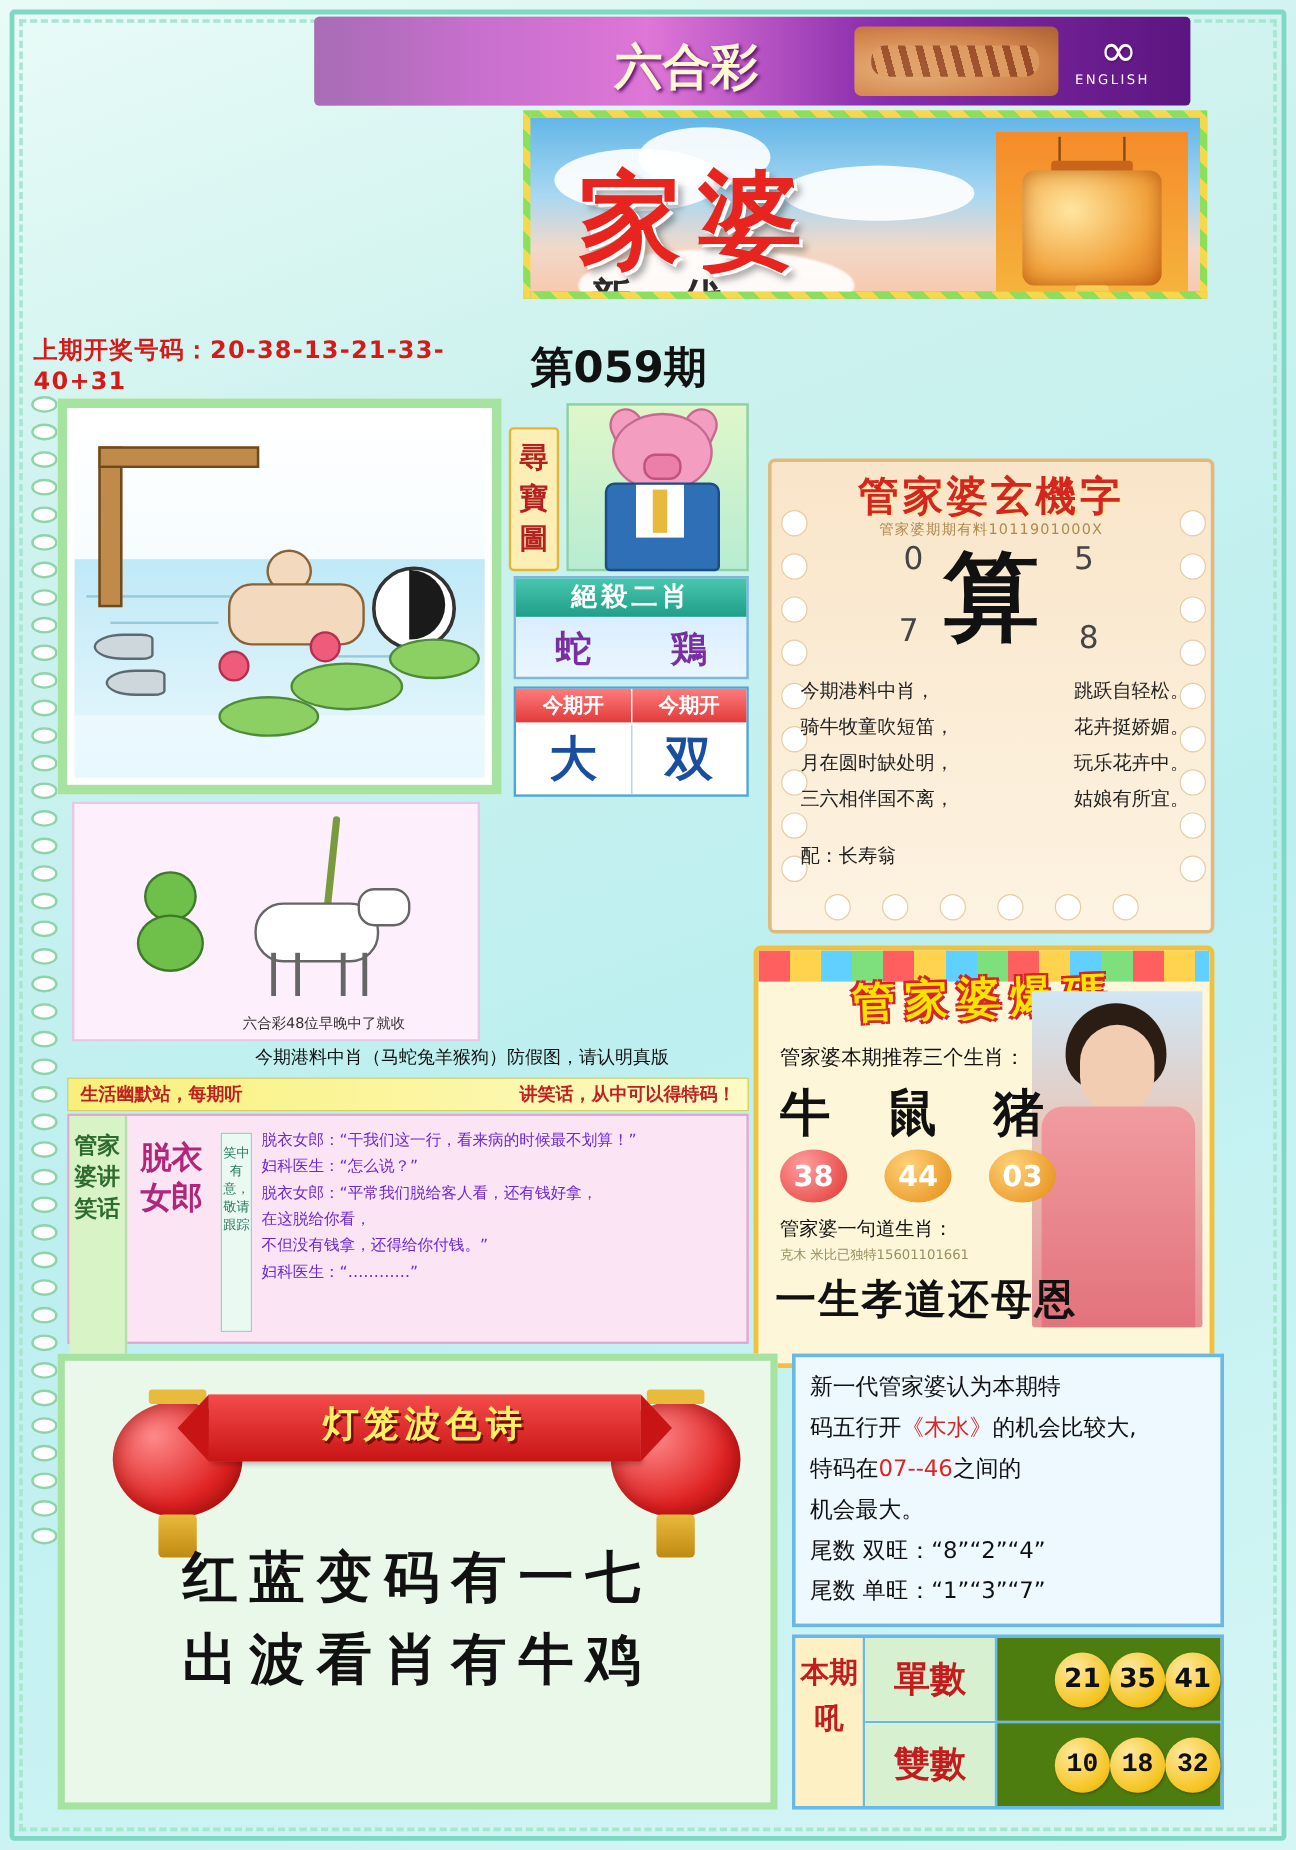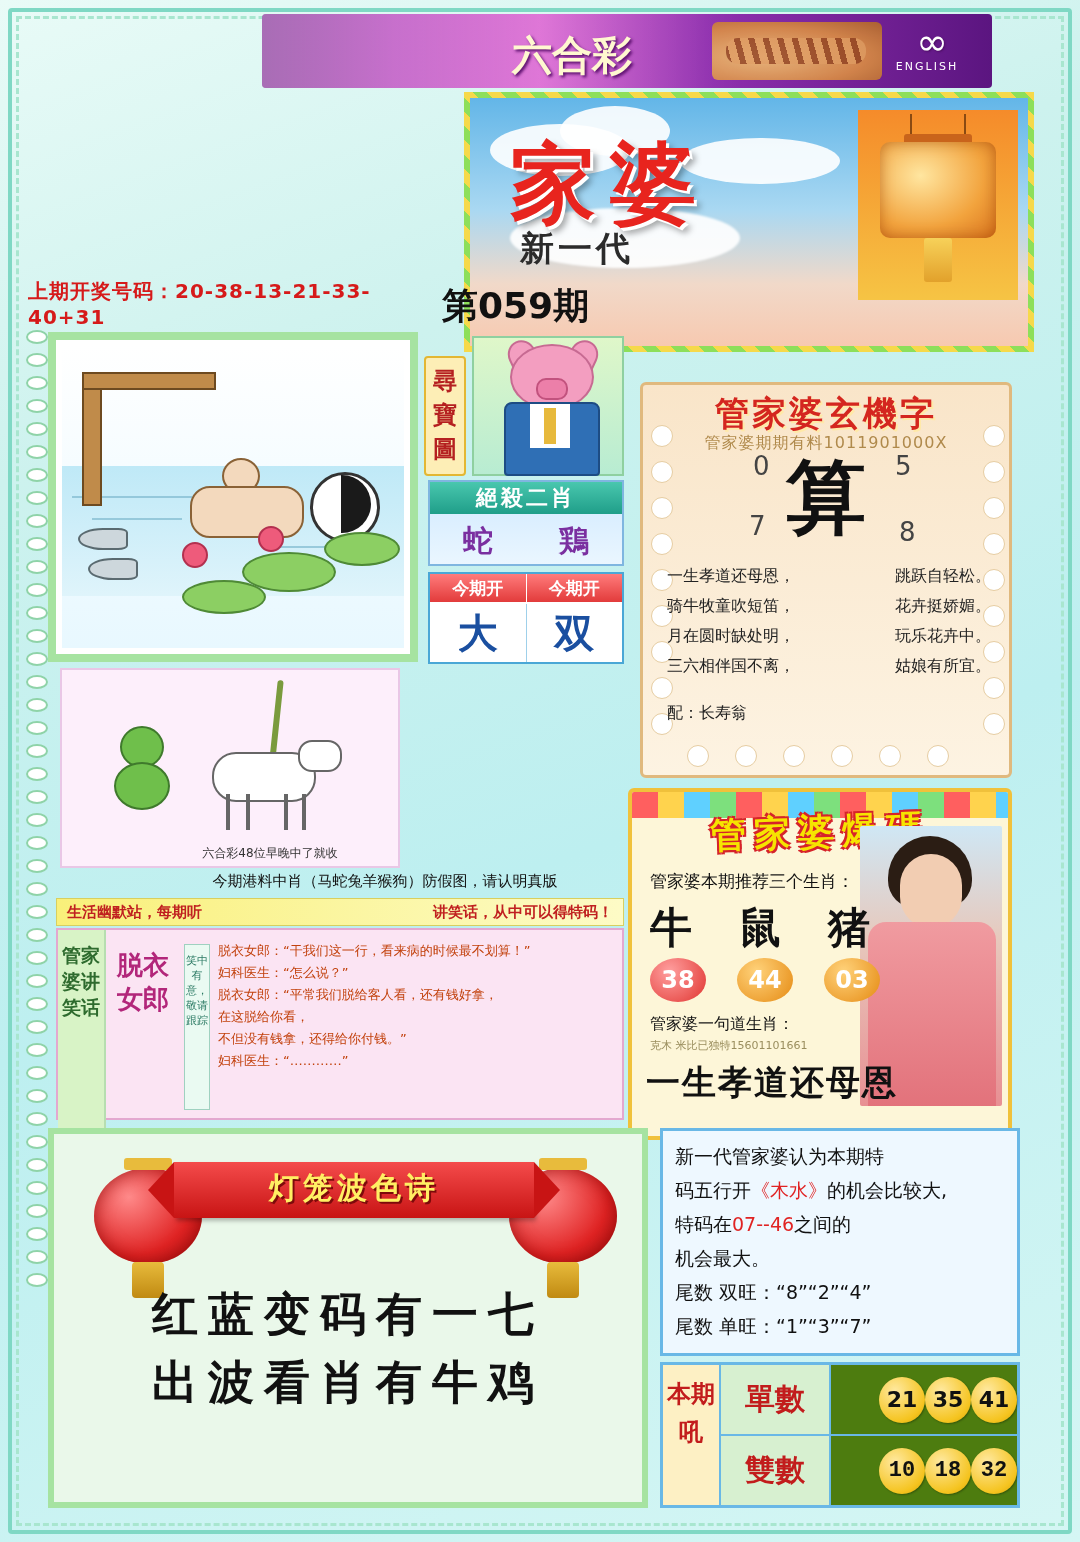--- a/index.html
+++ b/index.html
@@ -55,21 +55,21 @@
   }
   .banner-logo .rings{
     font-size:38px;color:#ffffff;line-height:36px;letter-spacing:-10px;
     text-shadow:1px 1px 2px #4d0d63;
   }
   .banner-logo .en{
     font-size:11px;color:#ffffff;letter-spacing:2px;
   }
   
   .hero{
-    position:absolute;left:464px;top:92px;width:570px;height:260px;
+    position:absolute;left:436px;top:92px;width:570px;height:157px;
     border:6px solid;
     border-image:repeating-linear-gradient(45deg,#f6d94a 0 10px,#8ddf5a 10px 20px) 6;
     background:linear-gradient(180deg,#63b6e8 0%,#a9d8f2 45%,#f1d9c9 75%,#f7c9b0 100%);
     overflow:hidden;
   }
   .hero .cloud{
     position:absolute;background:rgba(255,255,255,.9);border-radius:50%;
   }
   .hero .c1{left:20px;top:26px;width:140px;height:52px;}
   .hero .c2{left:90px;top:8px;width:110px;height:50px;}
@@ -227,21 +227,21 @@
   }
   .xuanji-title{
     position:absolute;left:0;top:6px;width:100%;text-align:center;
     font-size:34px;font-weight:bold;color:#d4261f;letter-spacing:3px;
     text-shadow:2px 2px 0 #ffe9a8;
   }
   .dots{position:absolute;width:100%;height:100%;left:0;top:0;pointer-events:none;}
   .dots i{position:absolute;width:20px;height:20px;border-radius:50%;background:#ffffff;border:1px solid #e6cda2;}
   .xuanji-tiny{
     position:absolute;left:0;top:48px;width:100%;text-align:center;
-    font-size:16px;color:#b08a4c;letter-spacing:1px;
+    font-size:12px;color:#b08a4c;letter-spacing:1px;
   }
   .big-char{
     position:absolute;left:0;top:60px;width:100%;text-align:center;
     font-size:80px;font-weight:bold;color:#111;
   }
   .corner-num{position:absolute;font-size:26px;color:#444;}
   .cn-tl{left:110px;top:66px;}
   .cn-tr{left:252px;top:66px;}
   .cn-bl{left:106px;top:126px;}
   .cn-br{left:256px;top:132px;}
@@ -320,21 +320,21 @@
     position:absolute;left:56px;top:18px;width:58px;
     font-size:26px;font-weight:bold;color:#b2267a;text-align:center;line-height:34px;
   }
   .humor-side{
     position:absolute;left:126px;top:14px;width:24px;height:156px;
     border:1px solid #9fd1c0;background:#eafaf2;
     font-size:11px;color:#2c7a64;text-align:center;padding-top:8px;line-height:15px;
   }
   .humor-text{
     position:absolute;left:160px;top:10px;width:396px;
-    font-size:13px;color:#c2410c;line-height:22px;
+    font-size:13px;color:#6d28d9;line-height:22px;
   }
   
   .poem-panel{
     left:48px;top:1128px;width:600px;height:380px;
     border:6px solid #a6e3a1;background:#eaf8ea;font-family:Liberation Mono, monospace;
   }
   .ribbon{
     position:absolute;left:120px;top:28px;width:360px;height:56px;
     background:linear-gradient(180deg,#f44b4b,#c81414);
     box-shadow:2px 3px 4px rgba(0,0,0,.25);
@@ -578,21 +578,21 @@
     </div>
     <div class="xuanji-title">管家婆玄機字</div>
     <div class="xuanji-tiny">管家婆期期有料1011901000X</div>
     <div class="big-char">算</div>
     <div class="corner-num cn-tl">0</div>
     <div class="corner-num cn-tr">5</div>
     <div class="corner-num cn-bl">7</div>
     <div class="corner-num cn-br">8</div>
     <div class="poem">
       <div>
-        <span>一生孝道还母恩，</span>
+        <span>今期港料中肖，</span>
         <span>跳跃自轻松。</span>
       </div>
       <div>
         <span>骑牛牧童吹短笛，</span>
         <span>花卉挺娇媚。</span>
       </div>
       <div>
         <span>月在圆时缺处明，</span>
         <span>玩乐花卉中。</span>
       </div>

